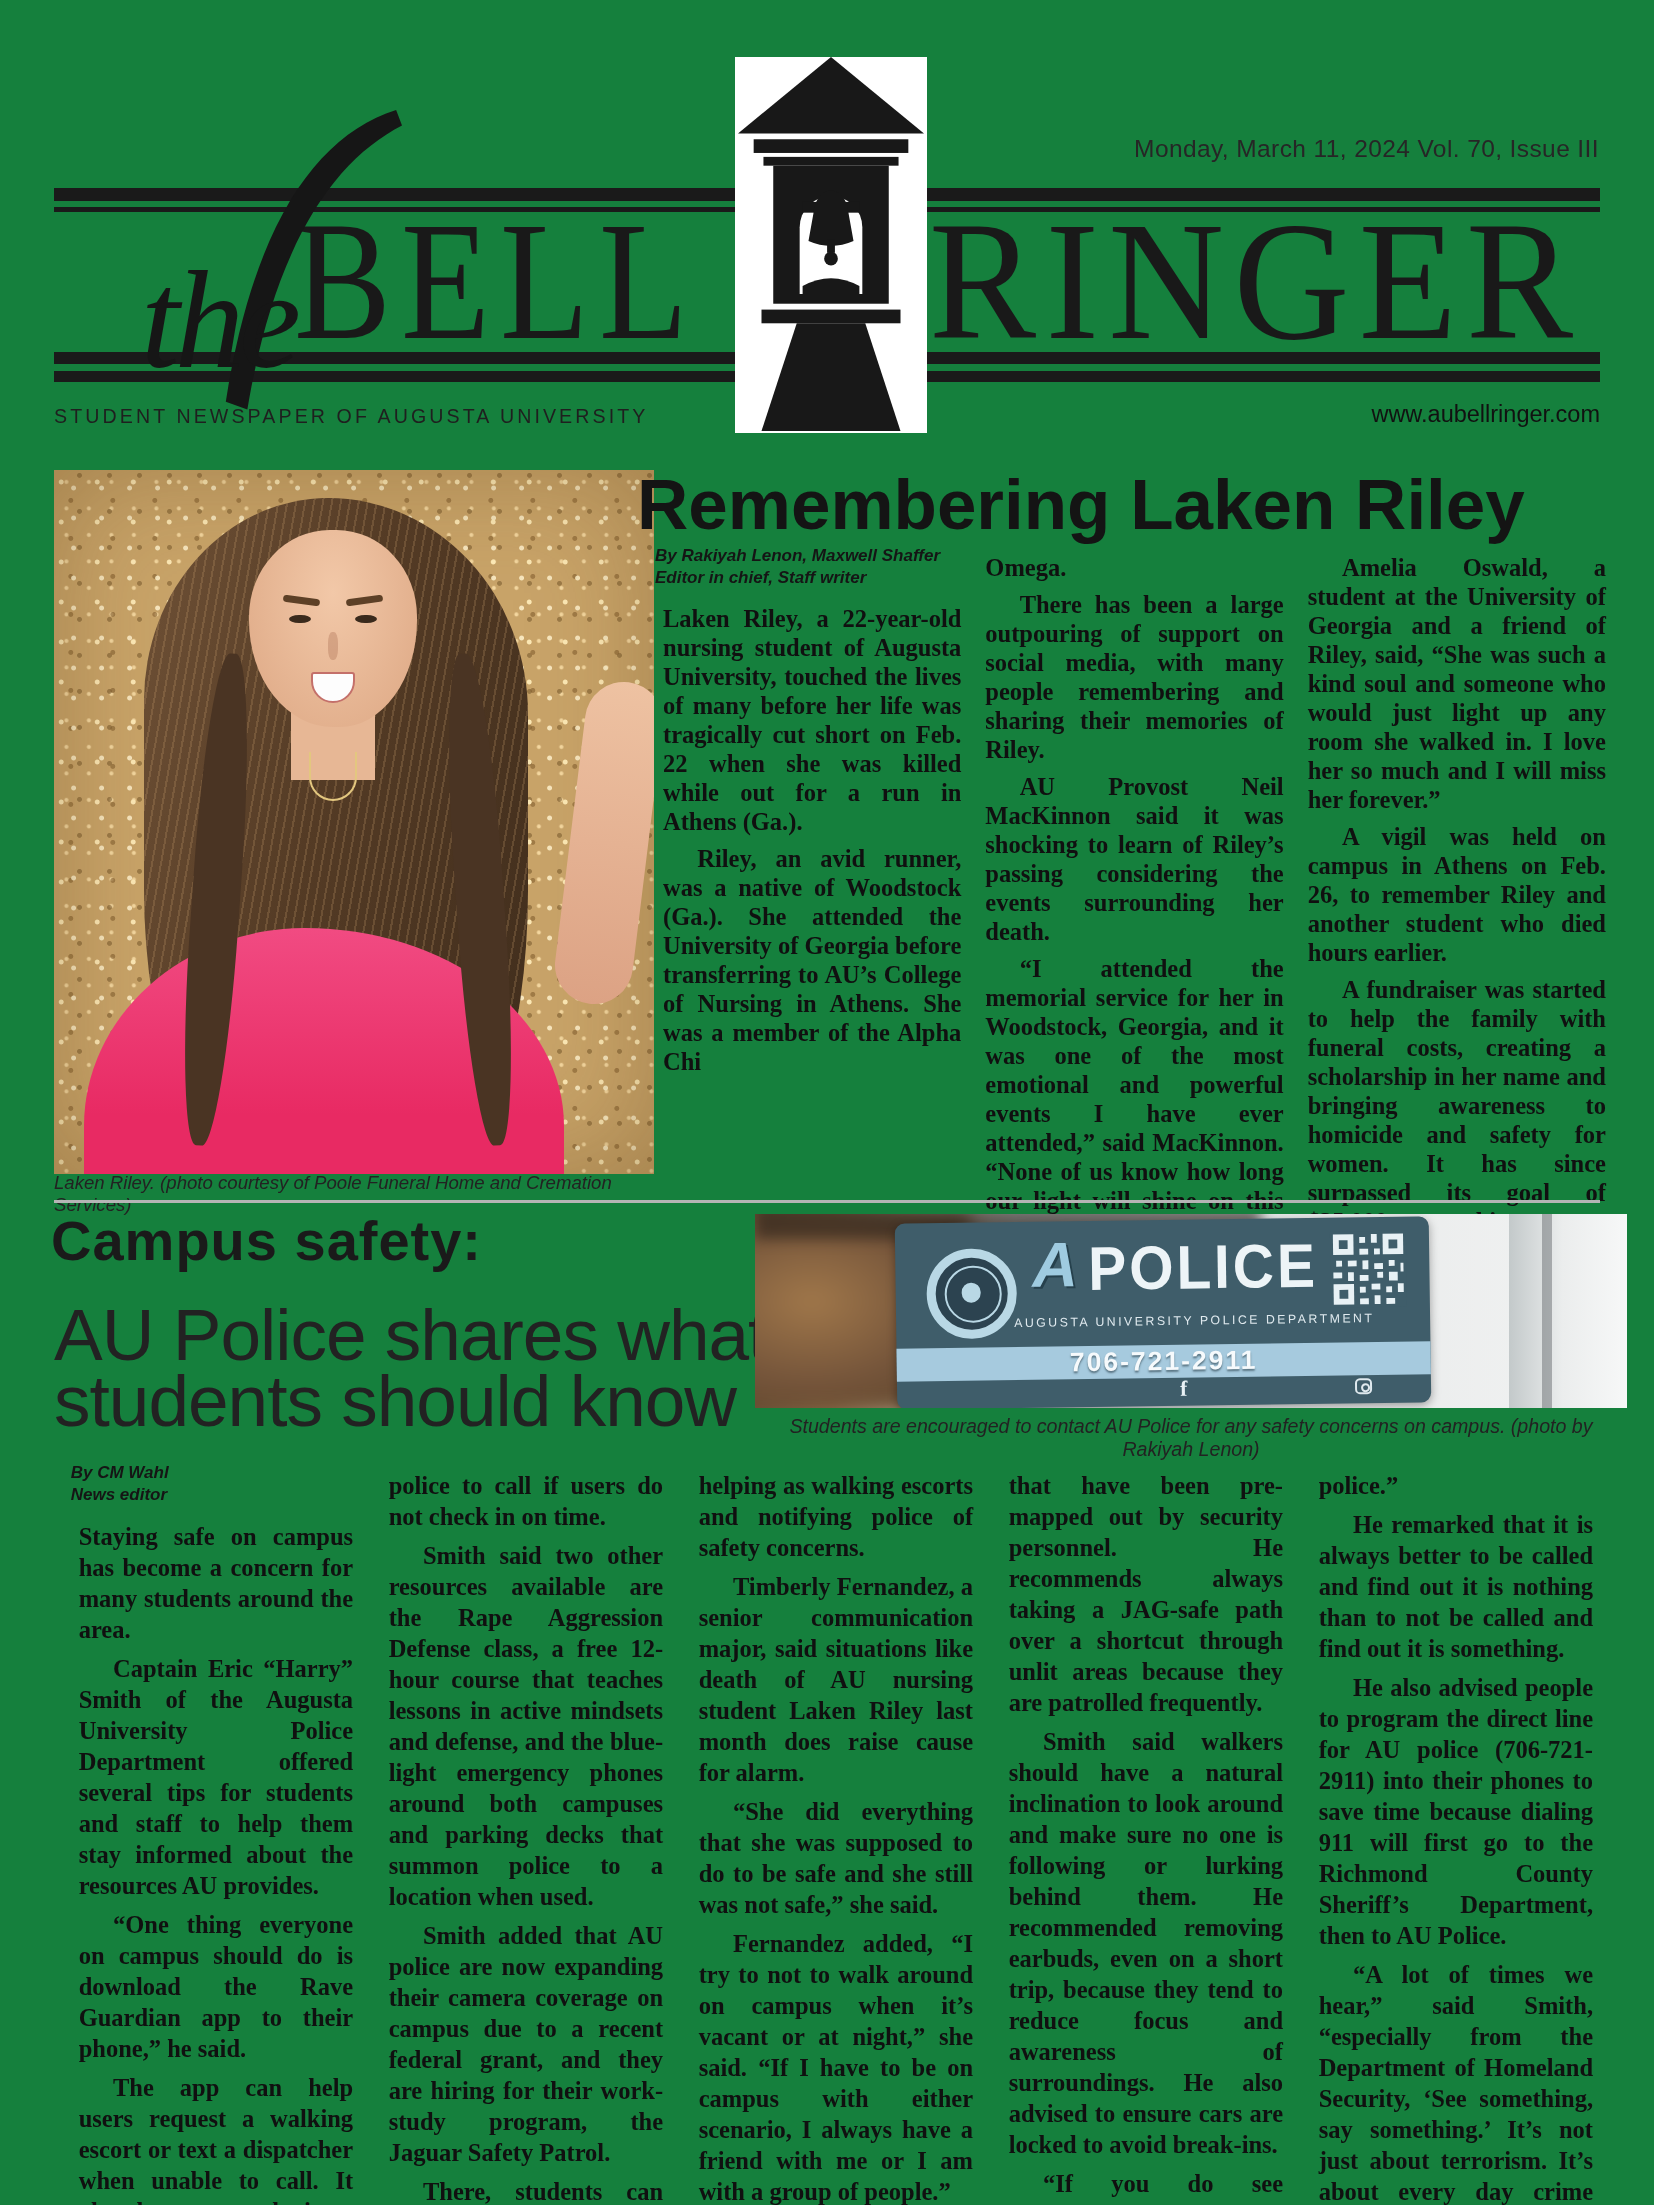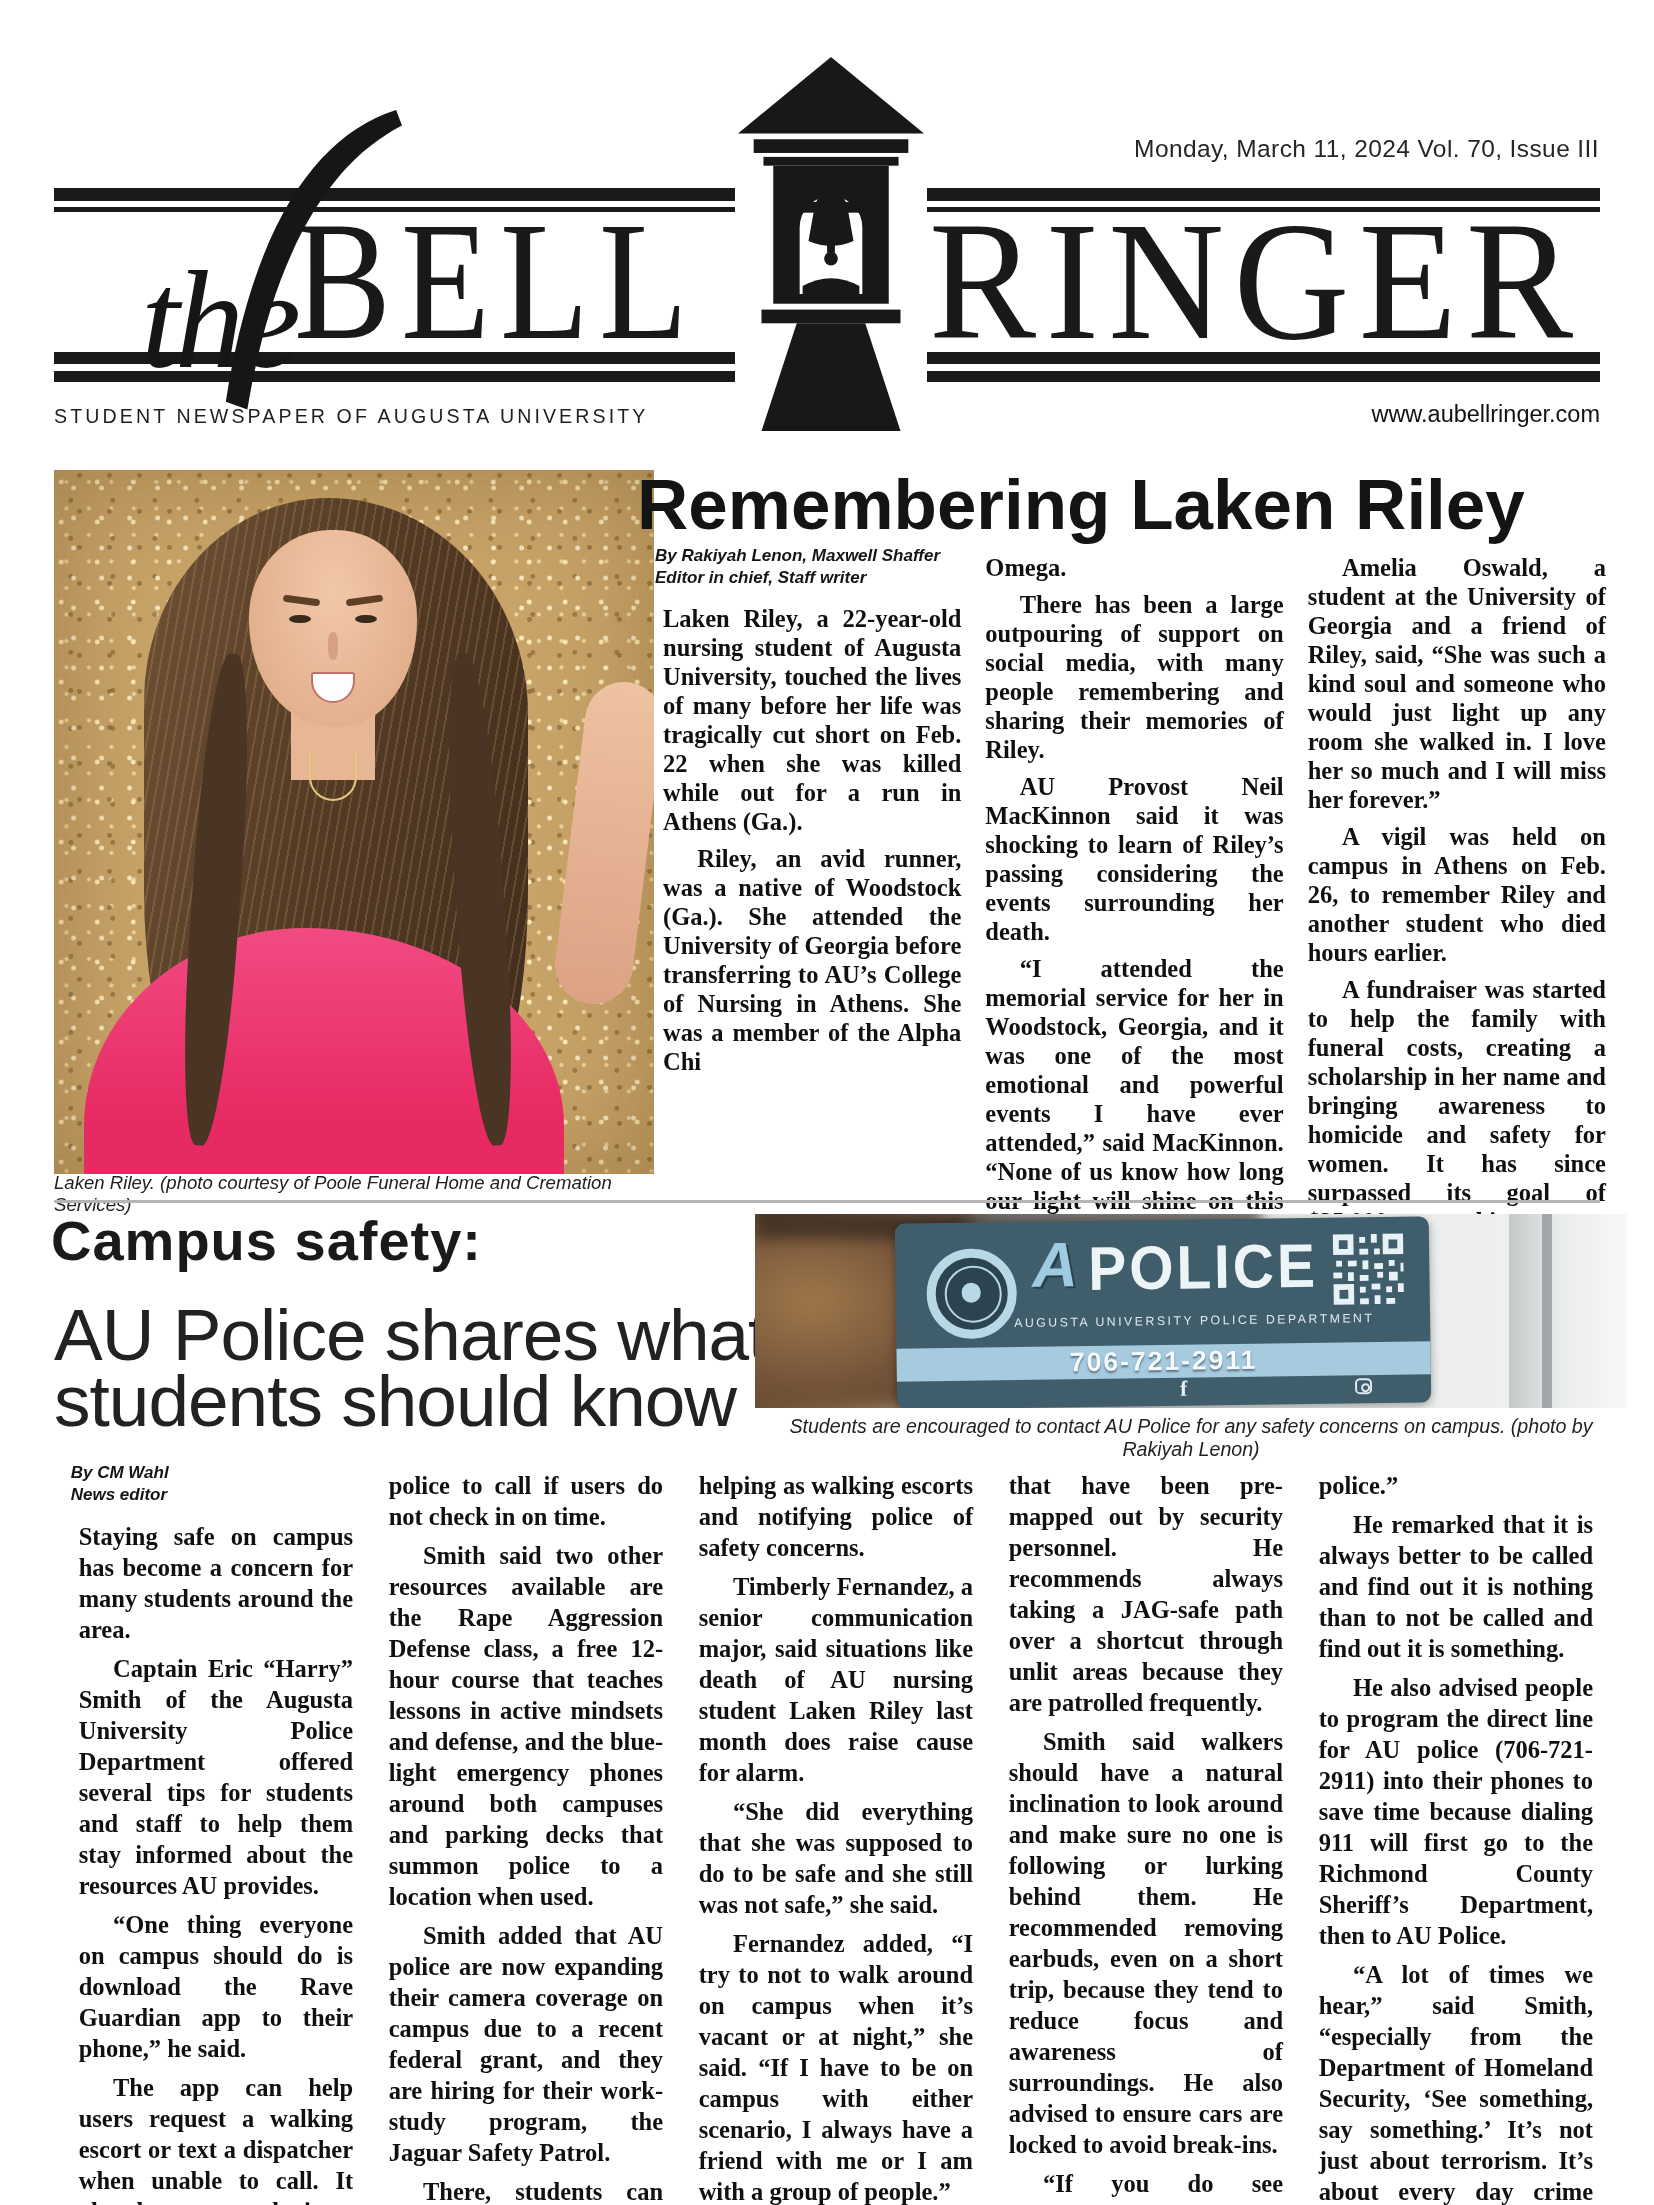--- a/index.html
+++ b/index.html
@@ -1,19 +1,19 @@
 <!DOCTYPE html>
 <html><head>
 <meta charset="utf-8">
 <style>
   * { margin:0; padding:0; box-sizing:border-box; }
   html,body { background:#e9e9e9; }
   .page {
     position:relative; width:1654px; height:2205px; margin:0 auto;
-    background:#ffffff; overflow:hidden; color:#111;
+    background:#15803d; overflow:hidden; color:#111;
     font-family:"Liberation Sans", sans-serif;
   }
 
   
   .dateline {
     position:absolute; right:55px; top:135px;
     font-size:24.5px; color:#262626; letter-spacing:0.4px;
   }
   .mrule { position:absolute; left:54px; right:54px; background:#1a1a1a; }
   .mrule.r1 { top:188px; height:12.7px; }

